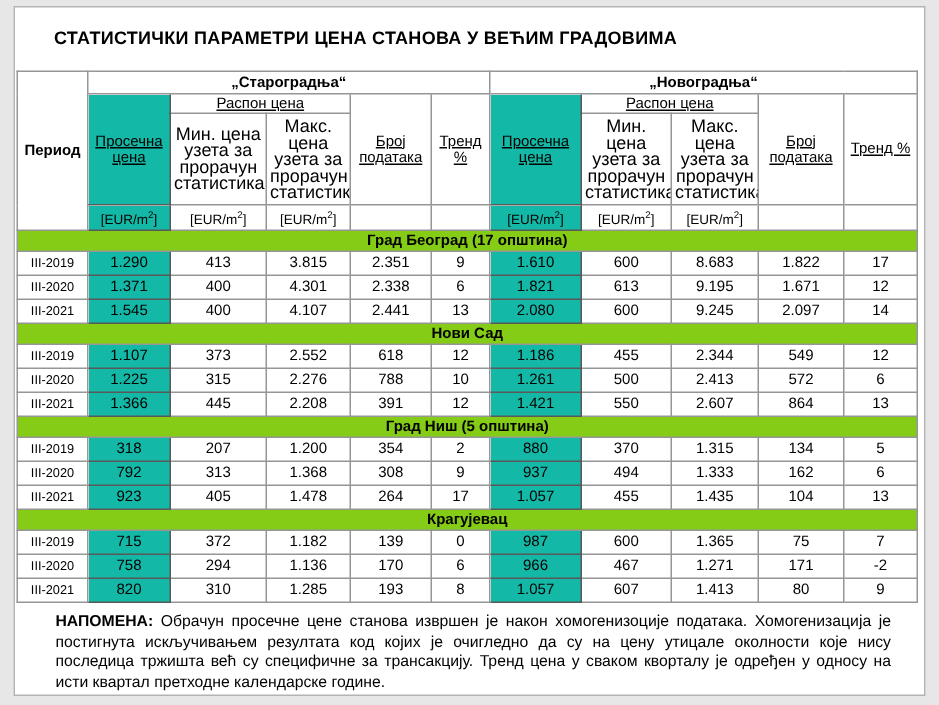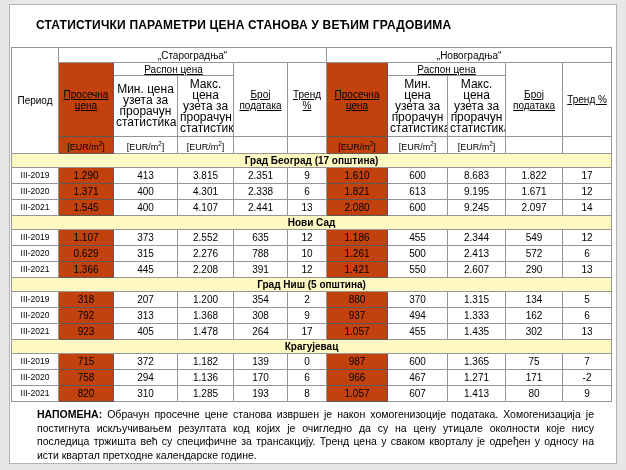--- a/index.html
+++ b/index.html
@@ -41,21 +41,21 @@
     padding: 0 2px;
     text-align: center;
     vertical-align: middle;
     font-weight: normal;
     font-size: 9.5px;
     line-height: 11px;
     overflow: hidden;
   }
   tr.group-row th {
     height: 14px;
-    font-weight: normal;
+    font-weight: bold;
     font-size: 10px;
   }
   th.period-head {
     font-size: 10px;
   }
   tr.range-row th {
     height: 12px;
     font-size: 10px;
     text-decoration: underline;
   }
@@ -64,28 +64,28 @@
     font-size: 12px;
   }
   tr.units-row td {
     height: 16px;
     font-size: 9px;
   }
   tr.units-row sup {
     font-size: 6.5px;
   }
   .hl {
-    background: #c2410c;
+    background: #14b8a6;
     border: 1px solid #595959 !important;
   }
   tr.section-row td {
     height: 13px;
     font-weight: bold;
     font-size: 10px;
-    background: #fef9c3;
+    background: #84cc16;
   }
   tr.data-row td {
     height: 15px;
     font-size: 10px;
   }
   tr.data-row td.period {
     font-size: 8.5px;
   }
   .note {
     margin: 6px 22px 0 27px;
@@ -197,52 +197,52 @@
           <td>14</td>
         </tr>
         <tr class="section-row">
           <td colspan="11">Нови Сад</td>
         </tr>
         <tr class="data-row">
           <td class="period">III-2019</td>
           <td class="hl">1.107</td>
           <td>373</td>
           <td>2.552</td>
-          <td>635</td>
+          <td>618</td>
           <td>12</td>
           <td class="hl">1.186</td>
           <td>455</td>
           <td>2.344</td>
           <td>549</td>
           <td>12</td>
         </tr>
         <tr class="data-row">
           <td class="period">III-2020</td>
-          <td class="hl">0.629</td>
+          <td class="hl">1.225</td>
           <td>315</td>
           <td>2.276</td>
           <td>788</td>
           <td>10</td>
           <td class="hl">1.261</td>
           <td>500</td>
           <td>2.413</td>
           <td>572</td>
           <td>6</td>
         </tr>
         <tr class="data-row">
           <td class="period">III-2021</td>
           <td class="hl">1.366</td>
           <td>445</td>
           <td>2.208</td>
           <td>391</td>
           <td>12</td>
           <td class="hl">1.421</td>
           <td>550</td>
           <td>2.607</td>
-          <td>290</td>
+          <td>864</td>
           <td>13</td>
         </tr>
         <tr class="section-row">
           <td colspan="11">Град Ниш (5 општина)</td>
         </tr>
         <tr class="data-row">
           <td class="period">III-2019</td>
           <td class="hl">318</td>
           <td>207</td>
           <td>1.200</td>
@@ -270,21 +270,21 @@
         <tr class="data-row">
           <td class="period">III-2021</td>
           <td class="hl">923</td>
           <td>405</td>
           <td>1.478</td>
           <td>264</td>
           <td>17</td>
           <td class="hl">1.057</td>
           <td>455</td>
           <td>1.435</td>
-          <td>302</td>
+          <td>104</td>
           <td>13</td>
         </tr>
         <tr class="section-row">
           <td colspan="11">Крагујевац</td>
         </tr>
         <tr class="data-row">
           <td class="period">III-2019</td>
           <td class="hl">715</td>
           <td>372</td>
           <td>1.182</td>

